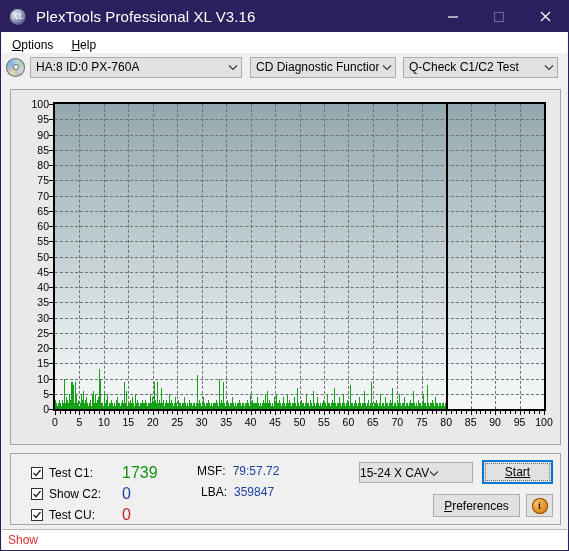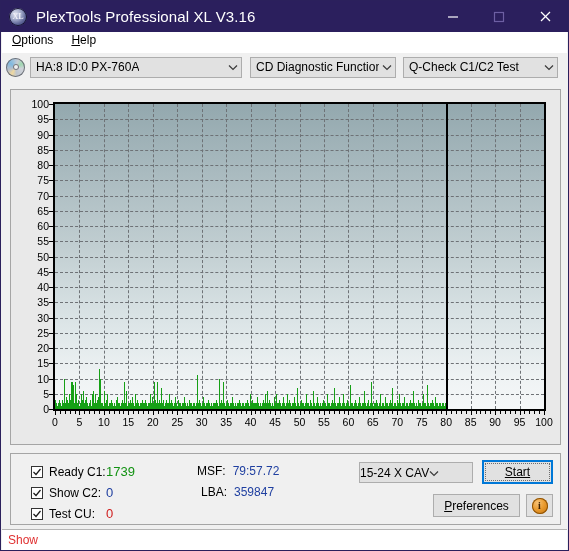--- a/index.html
+++ b/index.html
@@ -62,21 +62,21 @@
   }
   .tb-btn svg { display: block; }
 
   
   .menubar {
     position: absolute;
     left: 1px; top: 31px;
     width: 565px; height: 21px;
     background: #ffffff;
     display: flex;
-    align-items: flex-start;
+    align-items: flex-end;
   }
   .menu-item {
     font-size: 12px;
     color: #000;
     padding: 1px 8px 1px 8px;
     margin-left: 2px;
   }
   .menu-item .u { text-decoration: underline; }
 
   
@@ -240,22 +240,22 @@
     width: 12px; height: 12px;
     box-sizing: border-box;
     border: 1px solid #333333;
     background: #ffffff;
     margin-right: 6px;
     position: relative;
   }
   .chkbox svg { position: absolute; left: 0; top: 0; }
   .chk-label { min-width: 57px; }
   .chk-value {
-    margin-left: 0;
-    font-size: 13px;
+    margin-left: 16px;
+    font-size: 16px;
   }
   .infoline {
     position: absolute;
     font-size: 12px;
     color: #000;
     display: flex;
     align-items: flex-end;
   }
   .infoline .lab { font-weight: normal; }
   .infoline .val { color: #1f3fa0; margin-left: 7px; }
@@ -1358,21 +1358,21 @@
   </div>
 
   <div class="bottom-panel">
 
     <div class="chkrow" style="left:20px; top:10px;">
       <span class="chkbox">
         <svg width="10" height="10" viewBox="0 0 10 10">
           <polyline points="1.5,5 4,7.5 8.5,2" fill="none" stroke="#1b1b1b" stroke-width="1.2"></polyline>
         </svg>
       </span>
-      <span class="chk-label">Ready C1:</span>
+      <span class="chk-label">Test C1:</span>
       <span class="chk-value" style="color:#129212">1739</span>
     </div>
 
     <div class="chkrow" style="left:20px; top:31px;">
       <span class="chkbox">
         <svg width="10" height="10" viewBox="0 0 10 10">
           <polyline points="1.5,5 4,7.5 8.5,2" fill="none" stroke="#1b1b1b" stroke-width="1.2"></polyline>
         </svg>
       </span>
       <span class="chk-label">Show C2:</span>

